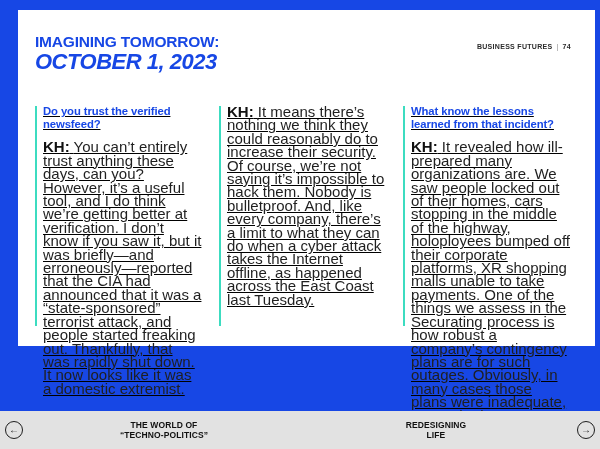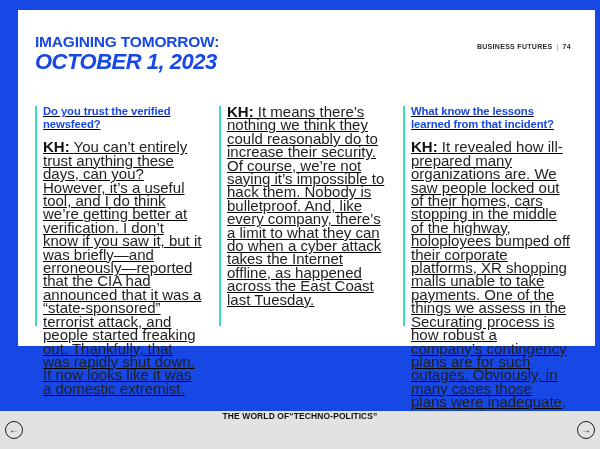--- a/index.html
+++ b/index.html
@@ -60,21 +60,21 @@
   }
   .arrow-zone{width:28px;display:flex;align-items:center;justify-content:center;}
   .nav-circle{
     width:18px;height:18px;border-radius:50%;border:1.4px solid #1e1e1e;
     background:transparent;display:flex;align-items:center;justify-content:center;
     cursor:pointer;padding:0;
   }
   .nav-circle span{font-size:10px;line-height:1;color:#1e1e1e;transform:translateY(-0.5px);}
   .tabs{flex:1;display:flex;align-items:stretch;}
   .tab{
-    flex:1;display:flex;flex-direction:row;justify-content:center;
+    flex:1;display:flex;flex-direction:column;align-items:center;justify-content:center;
     text-align:center;font-size:8.5px;font-weight:800;line-height:10.5px;
     letter-spacing:0.1px;color:#111;text-transform:uppercase;cursor:pointer;
   }
   .tab.active{background:var(--nav_active_bg);color:var(--nav_active_text);}
 </style>
 </head>
 <body>
 
 <div class="page">
 
@@ -120,20 +120,24 @@
       <button class="nav-circle">
         <span>←</span>
       </button>
     </div>
 
     <div class="tabs">
       <div class="tab">
         <span>THE WORLD OF</span>
         <span>“TECHNO-POLITICS”</span>
       </div>
+      <div class="tab">
+        <span>REDESIGNING</span>
+        <span>LIFE</span>
+      </div>
     </div>
 
     <div class="arrow-zone">
       <button class="nav-circle">
         <span>→</span>
       </button>
     </div>
 
   </div>
 </div>

